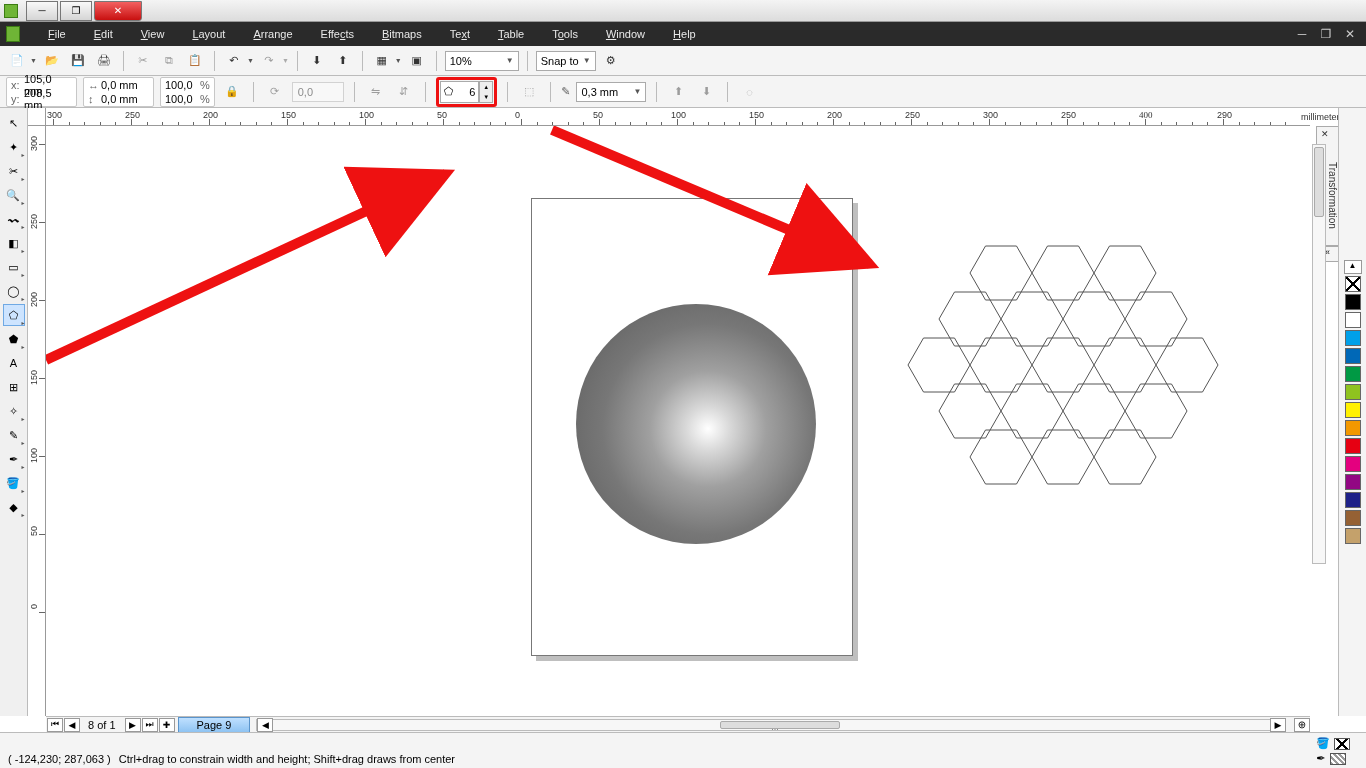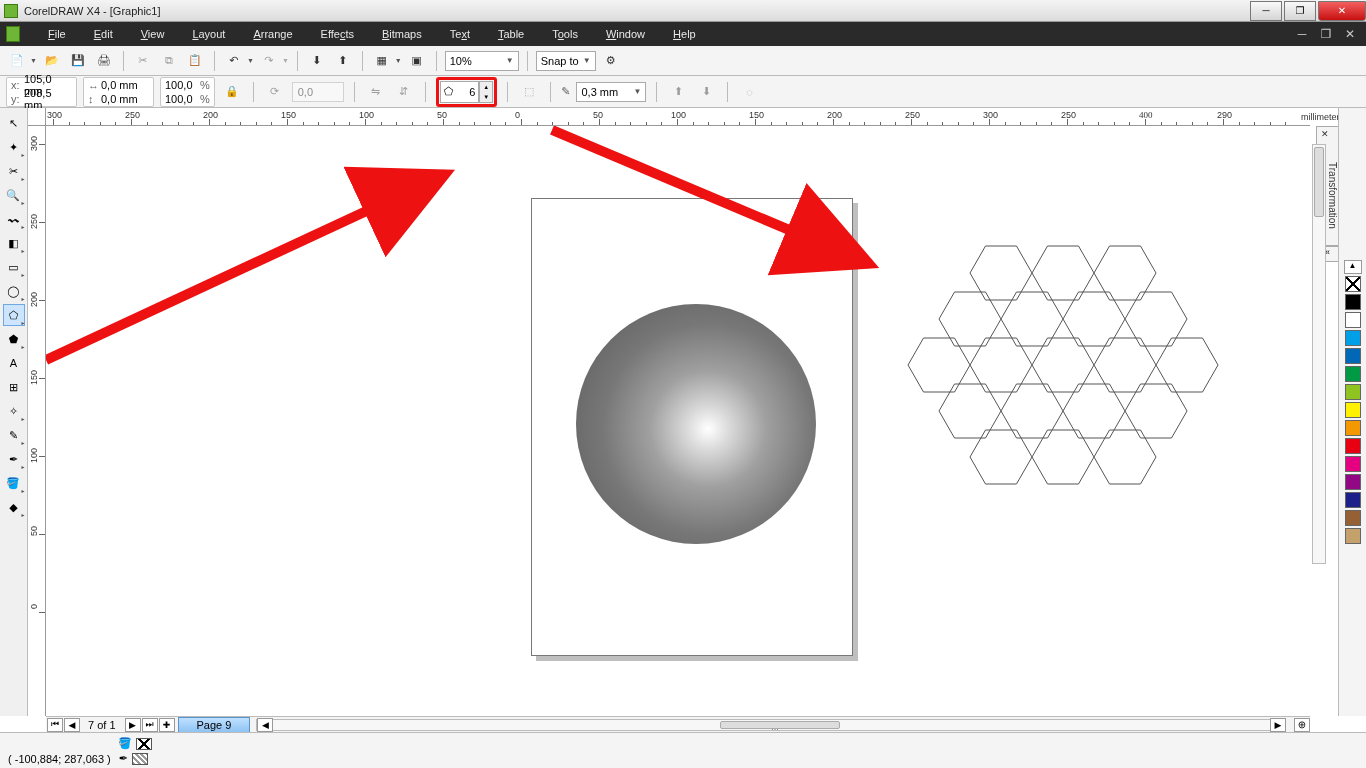--- a/index.html
+++ b/index.html
@@ -104,21 +104,20 @@
 .status-swatches { display:flex; flex-direction:column; gap:2px; margin-right:8px; }
 .status-sw-row { display:flex; align-items:center; gap:4px; }
 .mini-swatch { width:16px; height:12px; border:1px solid #555; background:#fff; position:relative; }
 .mini-swatch.x:after { content:""; position:absolute; inset:0; background:linear-gradient(45deg,transparent 44%,#000 44%,#000 56%,transparent 56%),linear-gradient(-45deg,transparent 44%,#000 44%,#000 56%,transparent 56%); }
 </style>
 </head>
 <body>
 
 <div class="titlebar">
   <div class="app-icon"></div>
-  <div class="title-text">CorelDRAW X4 - [Graphic1]</div>
   <div class="win-btns">
     <div class="win-btn">─</div>
     <div class="win-btn">❐</div>
     <div class="win-btn close">✕</div>
   </div>
 </div>
 
 <div class="menubar">
   <div class="doc-icon"></div>
   <span class="menu-item"><u>F</u>ile</span>
@@ -478,36 +477,37 @@
       <div class="swatch" style="background: rgb(146, 7, 131);"></div>
       <div class="swatch" style="background: rgb(29, 32, 136);"></div>
       <div class="swatch" style="background: rgb(149, 97, 52);"></div>
       <div class="swatch" style="background: rgb(196, 161, 107);"></div>
     </div>
 </div>
 
 <div class="hscroll-area">
   <div class="nav-btn">⏮</div>
   <div class="nav-btn">◀</div>
-  <span class="page-count">7 of 1</span>
+  <span class="page-count">8 of 1</span>
   <div class="nav-btn">▶</div>
   <div class="nav-btn">⏭</div>
   <div class="nav-btn">✚</div>
   <div class="page-tab">Page 9</div>
   <div class="hscroll-track">
     <div class="nav-btn" style="position:absolute;left:-1px;top:-2px;">◀</div>
     <span class="half">⁞⁞⁞</span>
     <div class="thumb"></div>
     <div class="nav-btn" style="position:absolute;right:-1px;top:-2px;">▶</div>
   </div>
   <div class="nav-mag">⊕</div>
 </div>
 
 <div class="statusbar">
-  <span class="status-coords">( -100,884; 287,063 )</span>
+  <span class="status-coords">( -124,230; 287,063 )</span>
+  <span class="status-hint">Ctrl+drag to constrain width and height; Shift+drag draws from center</span>
   <div class="status-swatches">
     <div class="status-sw-row">
         <span>🪣</span>
         <div class="mini-swatch x"></div>
       </div>
     <div class="status-sw-row">
         <span>✒</span>
         <div class="mini-swatch" style="background:repeating-linear-gradient(45deg,#999,#999 2px,#fff 2px,#fff 4px);"></div>
       </div>
   </div>

